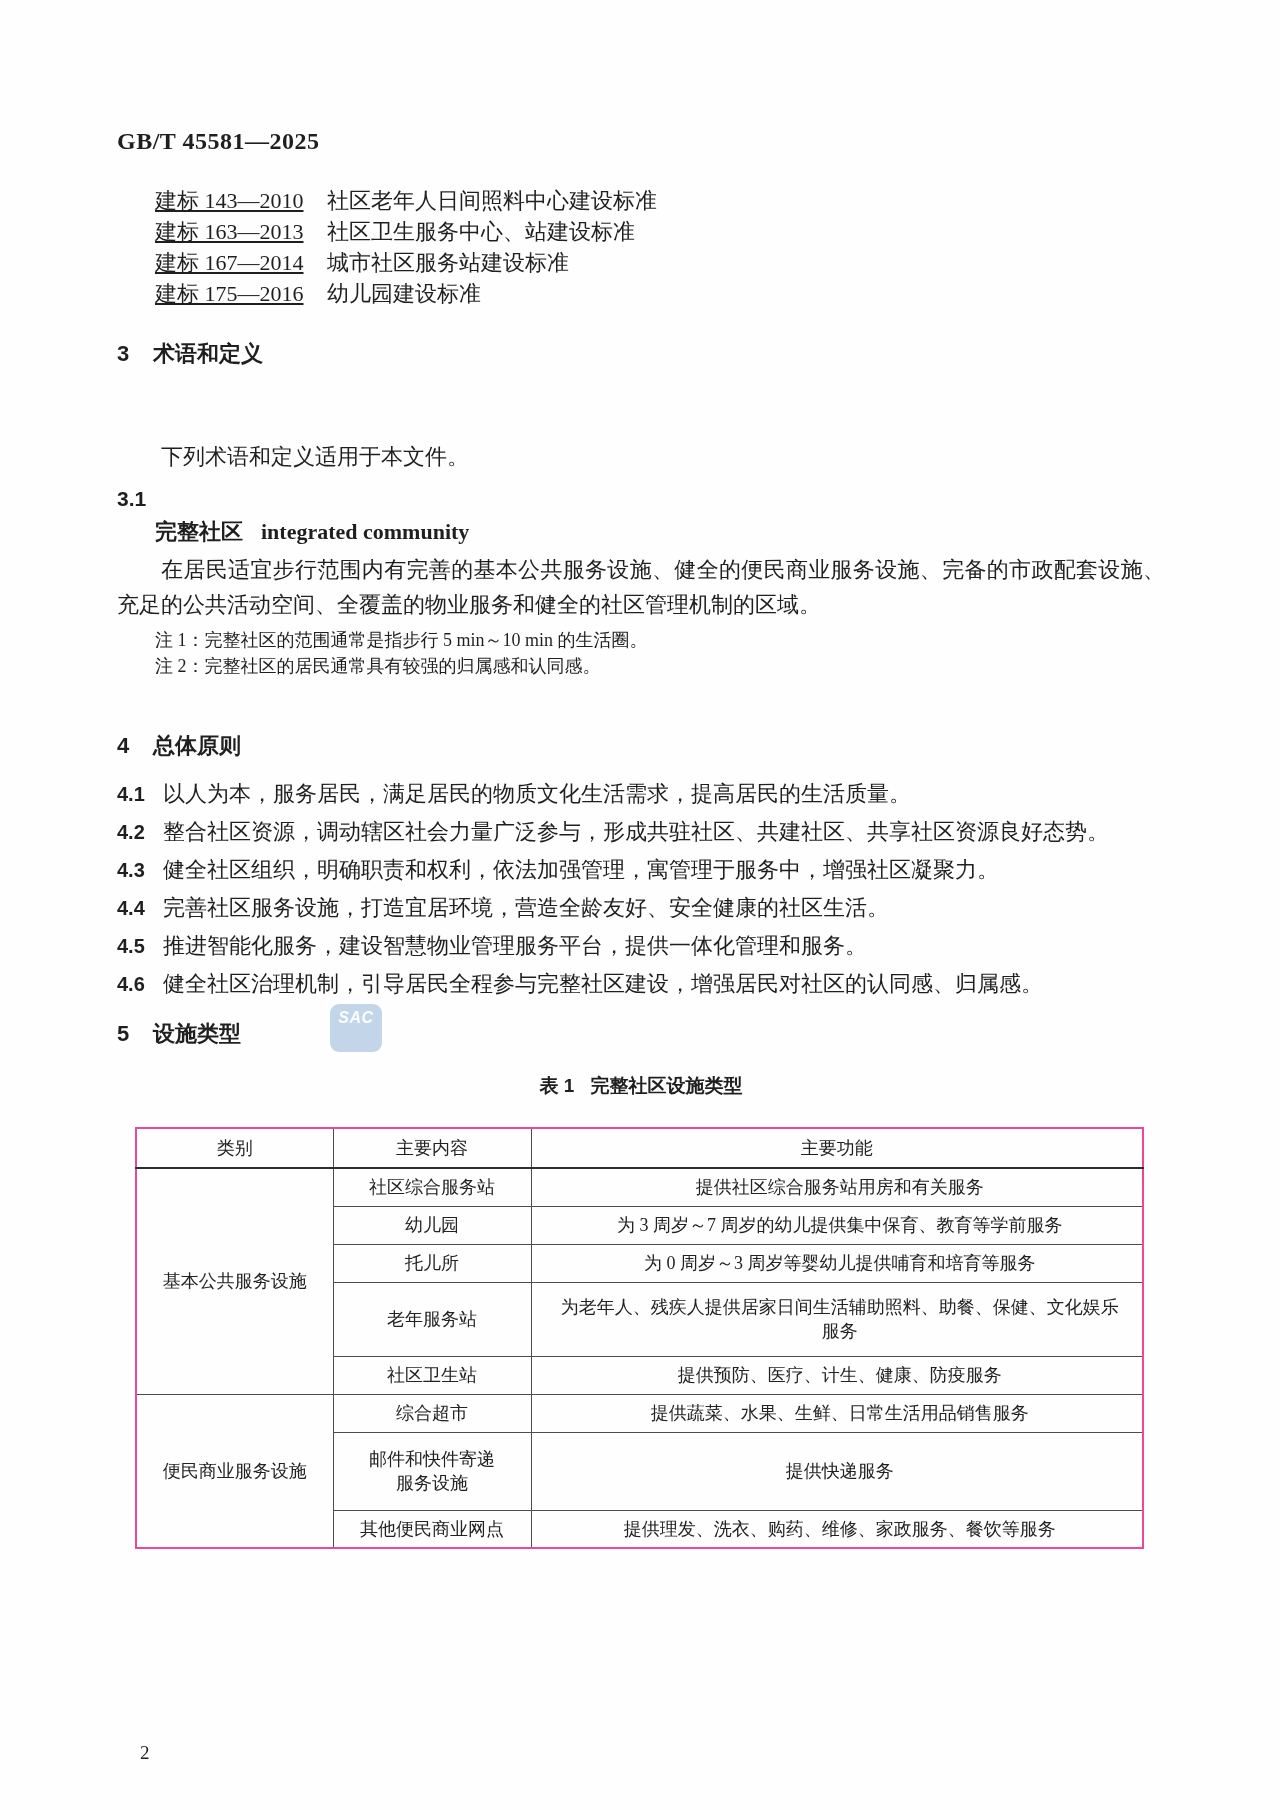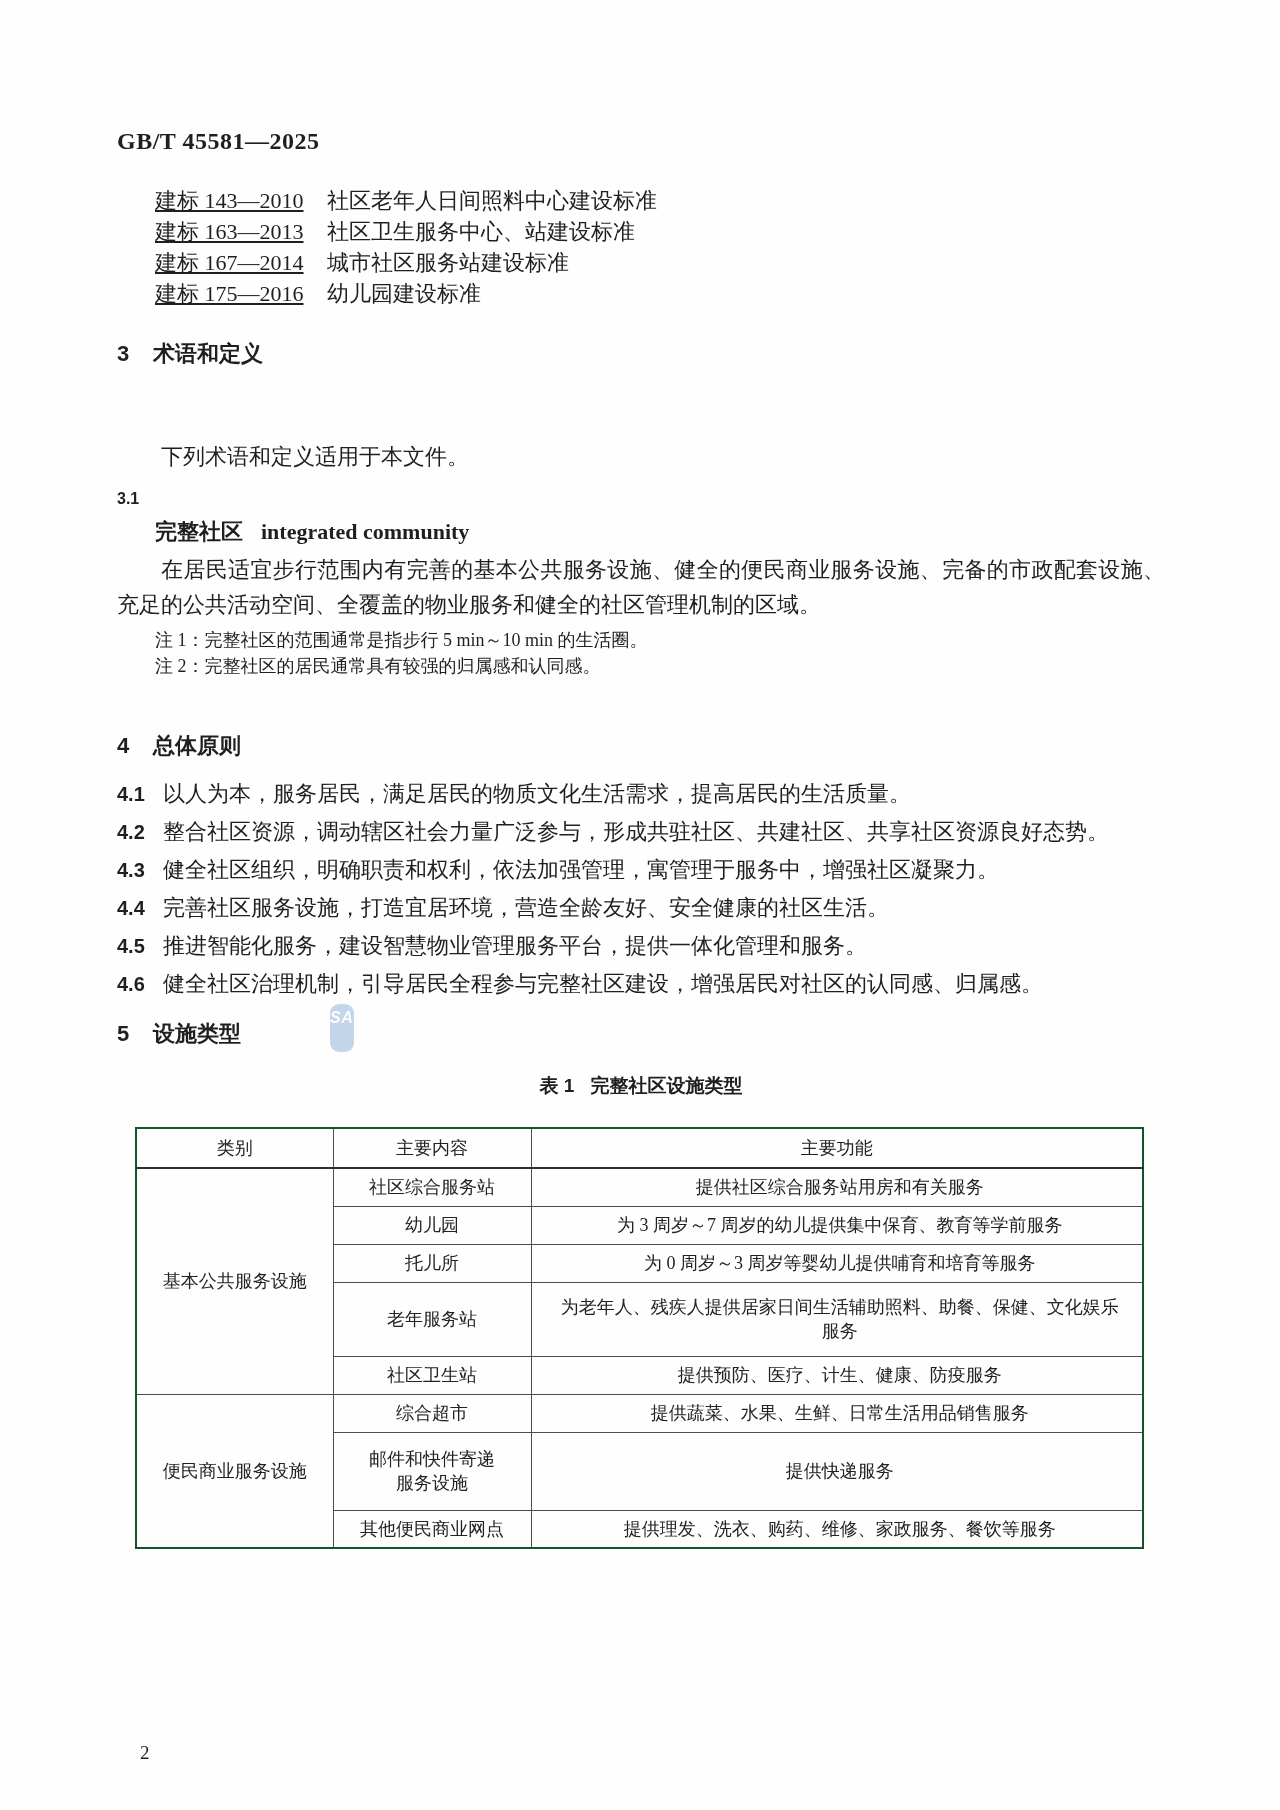--- a/index.html
+++ b/index.html
@@ -40,21 +40,21 @@
   .h-sec5 { margin-top: 18px; }
 
   .body-text { font-size: 22px; line-height: 35px; }
   .indent { text-indent: 2em; }
   .terms-intro { margin-top: 72px; }
 
   .term-num {
     margin-top: 12px;
     font-family: "Liberation Sans", "DejaVu Sans", sans-serif;
     font-weight: 600;
-    font-size: 16px;
+    font-size: 21px;
     line-height: 26px;
   }
   .term-line { margin-top: 6px; padding-left: 38px; font-size: 22px; line-height: 28px; }
   .term-zh { font-family: "Liberation Sans", "DejaVu Sans", sans-serif; font-weight: 700; }
   .term-en { font-family: "Liberation Serif", "DejaVu Serif", serif; font-weight: 700; margin-left: 18px; }
 
   .definition { margin-top: 6px; text-align: justify; }
 
   .notes { margin-top: 5px; padding-left: 38px; }
   .note-line { font-size: 18px; line-height: 26px; }
@@ -82,21 +82,21 @@
 
   table.facility {
     margin-top: 28px;
     margin-left: 18px;
     width: 1007px;
     border-collapse: collapse;
     table-layout: fixed;
     font-size: 18px;
     color: #222;
   }
-  table.facility { border: 2px solid #14532d; }
+  table.facility { border: 2px solid #ec4899; }
   table.facility th, table.facility td {
     border: 1px solid #4d4d4d;
     vertical-align: middle;
     white-space: pre-line;
   }
   table.facility thead th {
     border-bottom: 2px solid #2e2e2e;
     font-weight: 500;
     text-align: center;
   }
@@ -112,21 +112,21 @@
     position: absolute;
     left: 140px;
     top: 1742px;
     font-size: 19px;
   }
 
   .watermark {
     position: absolute;
     left: 330px;
     top: 1004px;
-    width: 24px;
+    width: 52px;
     height: 48px;
     background: #b9d0e6;
     opacity: 0.85;
     border-radius: 9px;
     text-align: center;
     padding-top: 5px;
     font-family: "Liberation Sans", "DejaVu Sans", sans-serif;
     font-style: italic;
     font-weight: 700;
     font-size: 16px;

